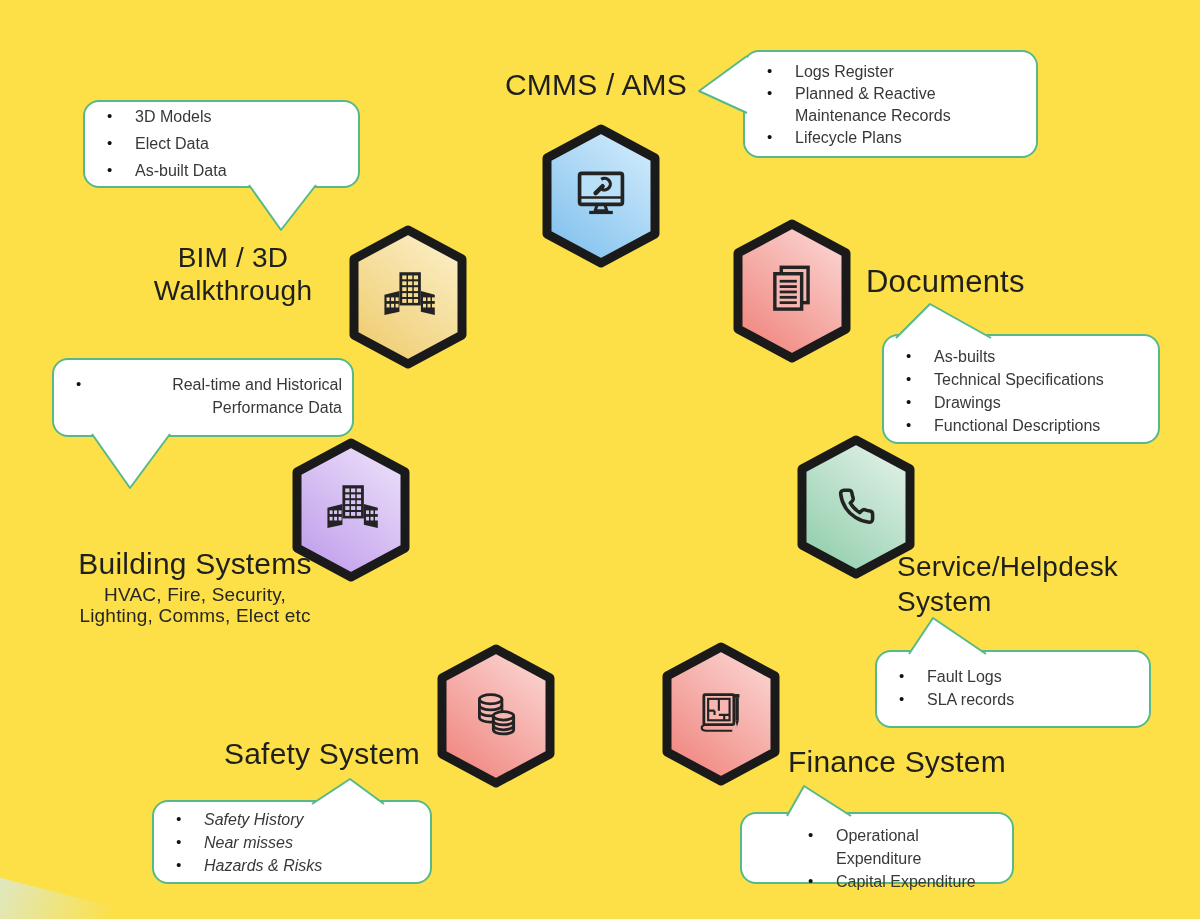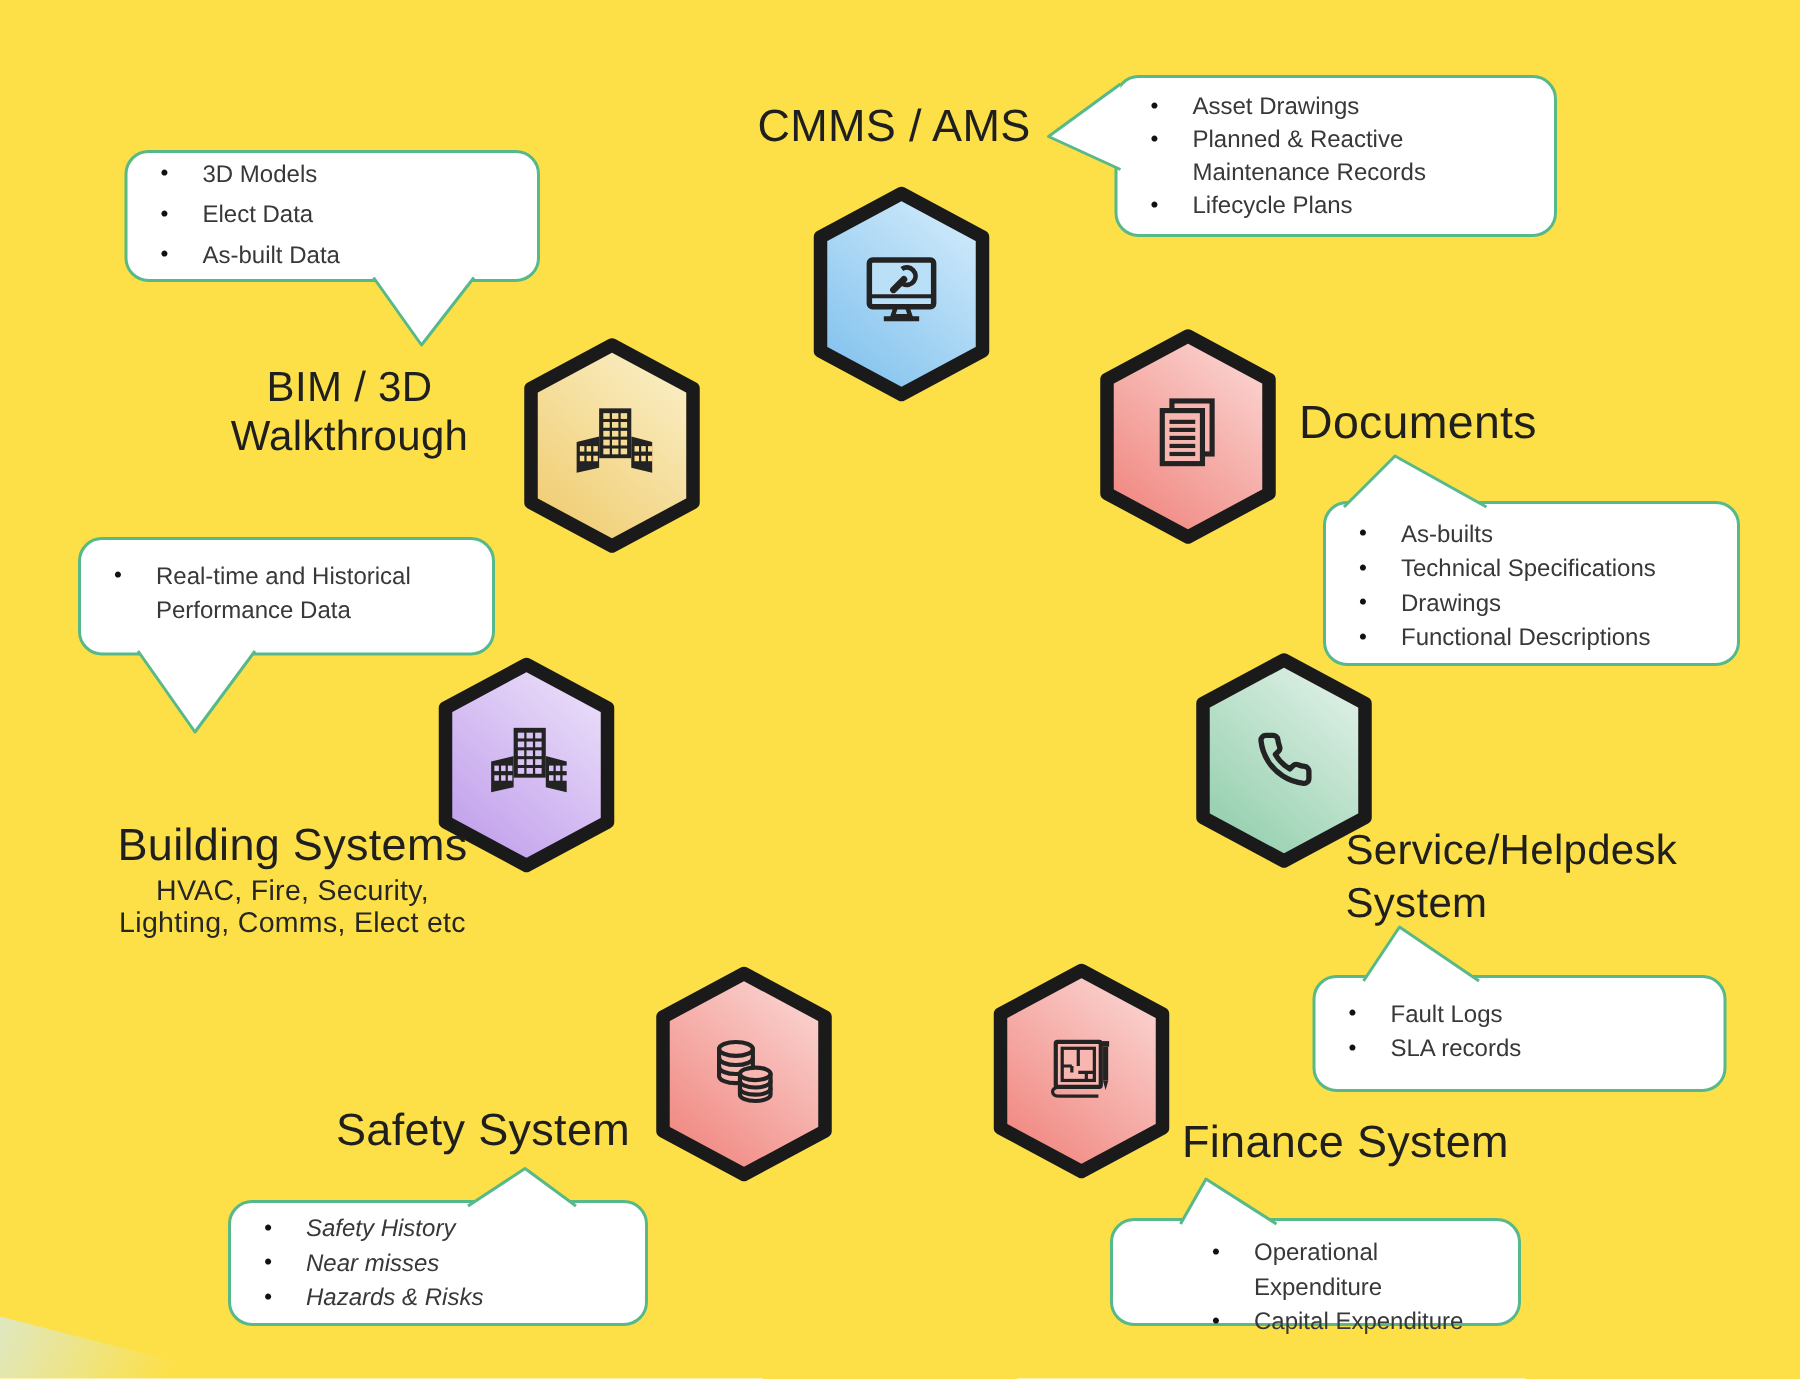--- a/index.html
+++ b/index.html
@@ -254,21 +254,21 @@
     <div>Service/Helpdesk</div>
     <div>System</div>
   </div>
 
   <div class="node-label" style="left:224px;top:737px;font-size:30px;">Safety System</div>
 
   <div class="node-label" style="left:788px;top:745px;font-size:30px;">Finance System</div>
 
   <div class="callout" style="left:743px;top:50px;width:295px;height:108px;">
     <ul style="line-height:22px;padding-top:9px;">
-      <li><span>Asset Drawings</span></li>
+      <li><span>Logs Register</span></li>
       <li><span>Planned &amp; Reactive Maintenance Records</span></li>
       <li><span>Lifecycle Plans</span></li>
     </ul>
   </div>
 
   <div class="callout" style="left:83px;top:100px;width:277px;height:88px;">
     <ul style="line-height:27px;padding-top:1px;">
       <li><span>3D Models</span></li>
       <li><span>Elect Data</span></li>
       <li><span>As-built Data</span></li>
@@ -277,21 +277,21 @@
 
   <div class="callout" style="left:882px;top:334px;width:278px;height:110px;">
     <ul style="padding-top:9px;">
       <li><span>As-builts</span></li>
       <li><span>Technical Specifications</span></li>
       <li><span>Drawings</span></li>
       <li><span>Functional Descriptions</span></li>
     </ul>
   </div>
 
-  <div class="callout" style="left:52px;top:358px;width:278px;height:79px;">
+  <div class="callout" style="left:52px;top:358px;width:302px;height:79px;text-align:right;">
     <ul style="padding-top:13px;">
       <li><span>Real-time and Historical Performance Data</span></li>
     </ul>
   </div>
 
   <div class="callout" style="left:875px;top:650px;width:276px;height:78px;">
     <ul style="padding-top:13px;">
       <li><span>Fault Logs</span></li>
       <li><span>SLA records</span></li>
     </ul>

